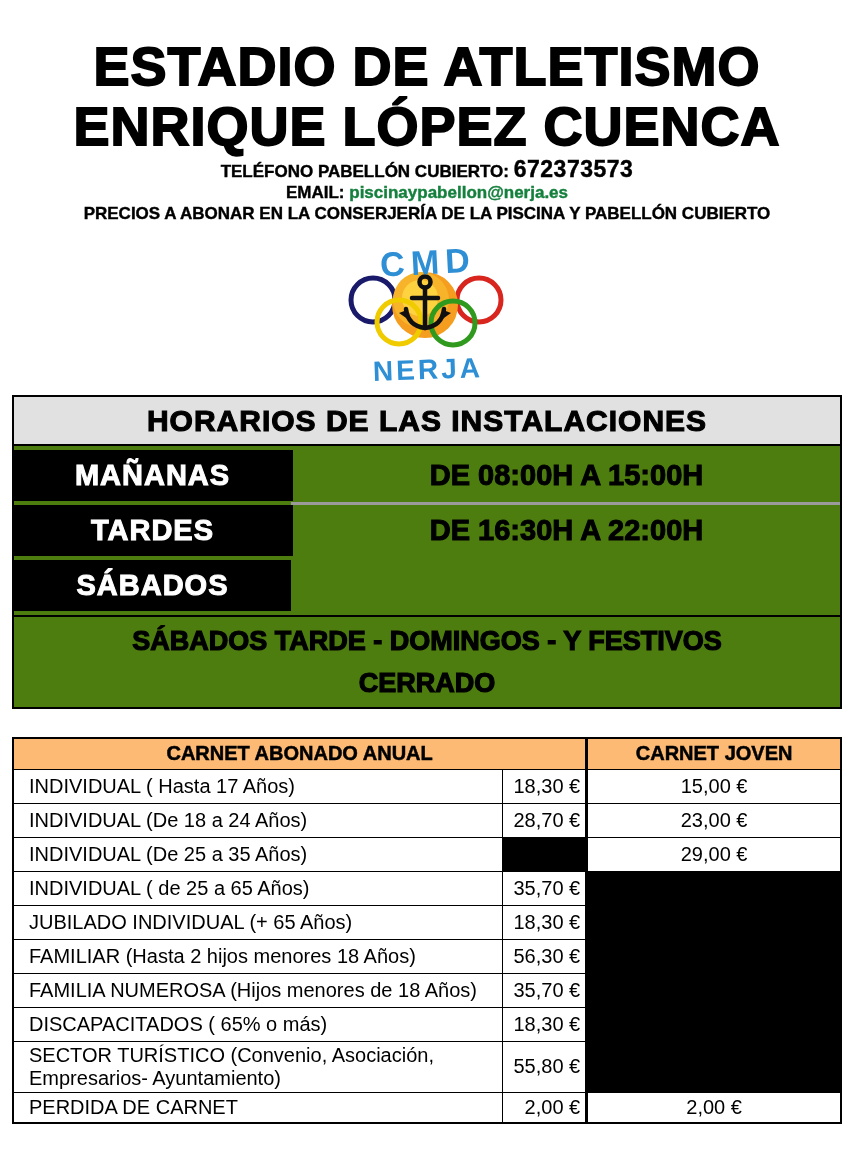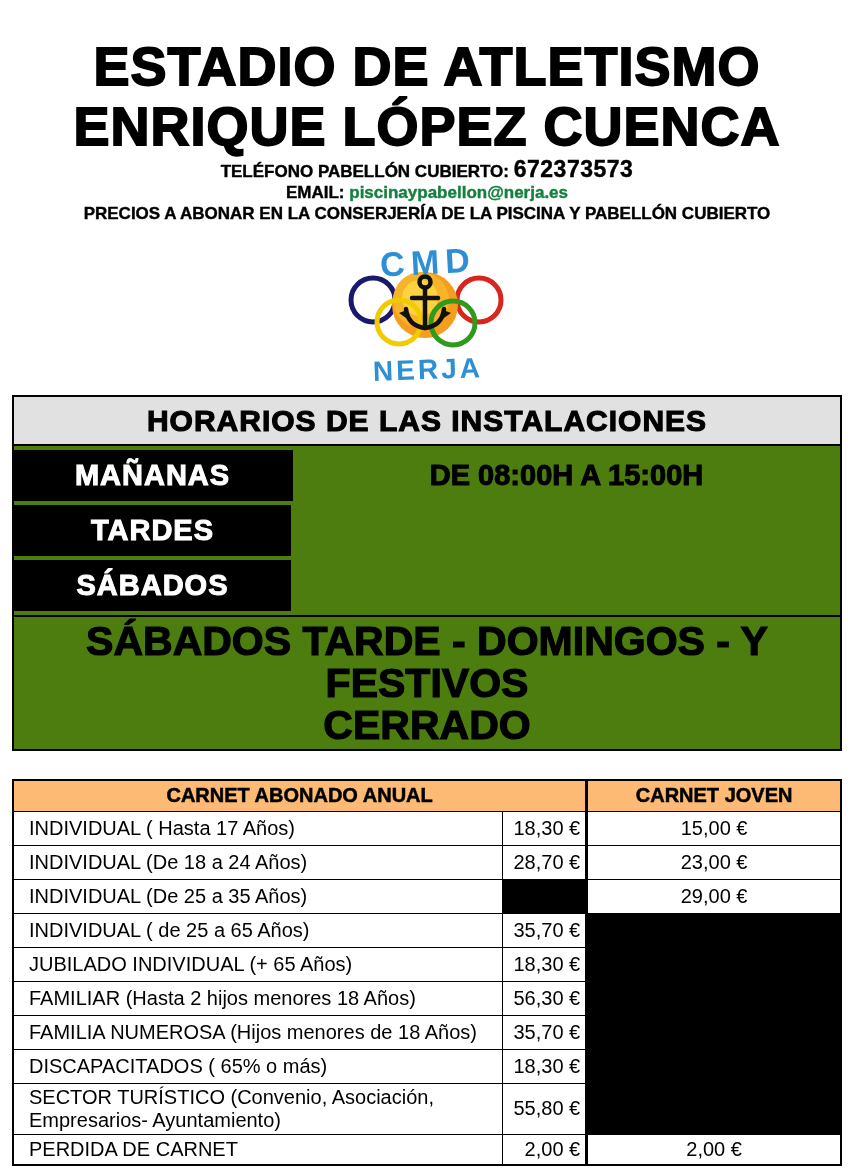--- a/index.html
+++ b/index.html
@@ -56,21 +56,21 @@
     letter-spacing: 1px;
   }
   .h-right {
     flex: 1; border-left: 2px solid #000;
     display: flex; align-items: center; justify-content: center;
     font-size: 29px; font-weight: bold; -webkit-text-stroke: 1px #000;
   }
   .h-row + .h-row .h-right { box-shadow: 0 -3px 0 0 #9b9b9b; }
   .h-closed {
     margin-top: 4px; border-top: 2px solid #000;
-    text-align: center; font-size: 41px; font-weight: bold;
+    text-align: center; font-size: 27px; font-weight: bold;
     -webkit-text-stroke: 1.2px #000;
     line-height: 42px; padding: 3px 0 3px;
   }
 
   
   .p-table {
     width: 830px; margin: 28px auto 0;
     border-collapse: collapse; border: 2px solid #000;
     font-size: 20px;
   }
@@ -136,20 +136,21 @@
 
   <div class="h-table">
     <div class="h-header">HORARIOS DE LAS INSTALACIONES</div>
 
     <div class="h-row">
       <div class="h-left">MAÑANAS</div>
       <div class="h-right">DE 08:00H A 15:00H</div>
     </div>
     <div class="h-row">
       <div class="h-left">TARDES</div>
+      <div class="h-right">DE 16:30H A 22:00H</div>
     </div>
     <div class="h-row">
       <div class="h-left">SÁBADOS</div>
     </div>
 
     <div class="h-closed">
       <div>SÁBADOS TARDE - DOMINGOS - Y FESTIVOS</div>
       <div>CERRADO</div>
     </div>
   </div>

